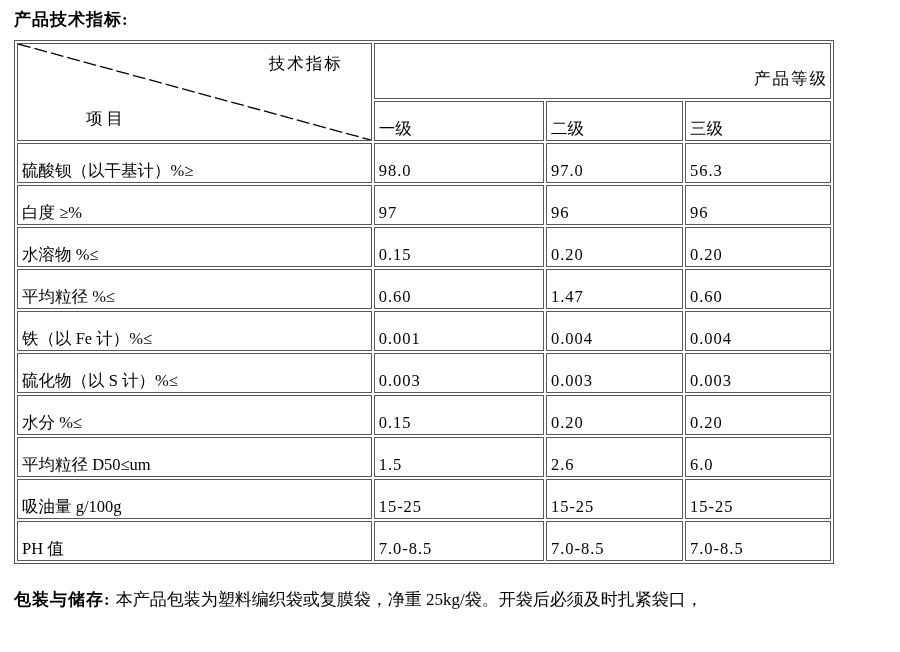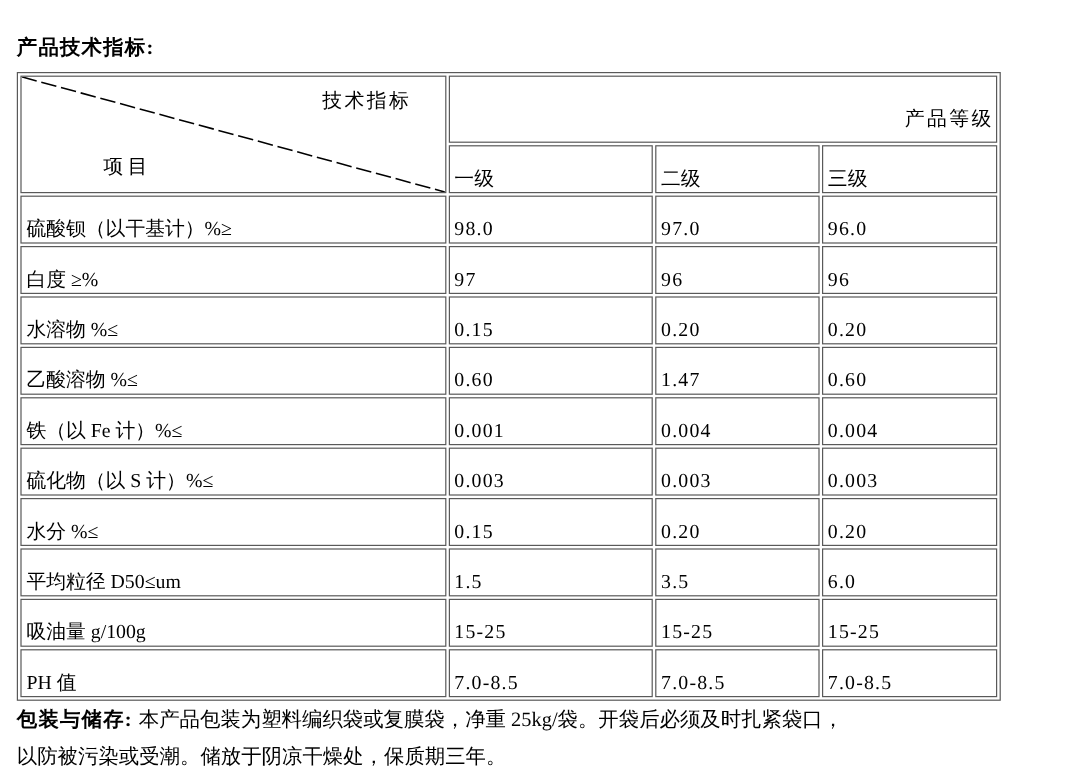--- a/index.html
+++ b/index.html
@@ -10,21 +10,20 @@
     font-family: "Liberation Serif", "DejaVu Serif", serif;
     overflow: hidden;
   }
   .page { padding: 8px 0 0 14px; }
 
   .doc-title {
     font-size: 17px;
     font-weight: bold;
     letter-spacing: 1px;
     margin-bottom: 9px;
-    margin-top: 20px;
   }
 
   table.spec-table {
     border-collapse: separate;
     border-spacing: 2px;
     table-layout: fixed;
     width: 820px;
     border: 1px solid #595959;
     background: #ffffff;
   }
@@ -53,20 +52,21 @@
   .corner-bottom-label {
     position: absolute; bottom: 10px; left: 68px;
     font-size: 16.5px; letter-spacing: 4px; text-align: center;
   }
 
   td.grade-header { text-align: right; letter-spacing: 2px; }
 
   .val { letter-spacing: 1px; }
 
   .footer-para {
+    margin-top: 20px;
     font-size: 17px;
     line-height: 31px;
     width: 860px;
   }
   .footer-para strong { margin-right: 5px; letter-spacing: 1px; }
 </style>
 </head>
 <body>
 
 <div class="page">
@@ -94,36 +94,36 @@
       <tr>
         <td class="h-sub">一级</td>
         <td class="h-sub">二级</td>
         <td class="h-sub">三级</td>
       </tr>
 
       <tr>
         <td class="h-row">硫酸钡（以干基计）%≥</td>
         <td class="h-row val">98.0</td>
         <td class="h-row val">97.0</td>
-        <td class="h-row val">96.0</td>
+        <td class="h-row val">56.3</td>
       </tr>
       <tr>
         <td class="h-row">白度 ≥%</td>
         <td class="h-row val">97</td>
         <td class="h-row val">96</td>
         <td class="h-row val">96</td>
       </tr>
       <tr>
         <td class="h-row">水溶物 %≤</td>
         <td class="h-row val">0.15</td>
         <td class="h-row val">0.20</td>
         <td class="h-row val">0.20</td>
       </tr>
       <tr>
-        <td class="h-row">乙酸溶物 %≤</td>
+        <td class="h-row">平均粒径 %≤</td>
         <td class="h-row val">0.60</td>
         <td class="h-row val">1.47</td>
         <td class="h-row val">0.60</td>
       </tr>
       <tr>
         <td class="h-row">铁（以 Fe 计）%≤</td>
         <td class="h-row val">0.001</td>
         <td class="h-row val">0.004</td>
         <td class="h-row val">0.004</td>
       </tr>
@@ -135,36 +135,35 @@
       </tr>
       <tr>
         <td class="h-row">水分 %≤</td>
         <td class="h-row val">0.15</td>
         <td class="h-row val">0.20</td>
         <td class="h-row val">0.20</td>
       </tr>
       <tr>
         <td class="h-row">平均粒径 D50≤um</td>
         <td class="h-row val">1.5</td>
-        <td class="h-row val">3.5</td>
+        <td class="h-row val">2.6</td>
         <td class="h-row val">6.0</td>
       </tr>
       <tr>
         <td class="h-row">吸油量 g/100g</td>
         <td class="h-row val">15-25</td>
         <td class="h-row val">15-25</td>
         <td class="h-row val">15-25</td>
       </tr>
       <tr>
         <td class="h-row">PH 值</td>
         <td class="h-row val">7.0-8.5</td>
         <td class="h-row val">7.0-8.5</td>
         <td class="h-row val">7.0-8.5</td>
       </tr>
     </tbody>
   </table>
 
   <p class="footer-para">
     <strong>包装与储存:</strong><span>本产品包装为塑料编织袋或复膜袋，净重 25kg/袋。开袋后必须及时扎紧袋口，</span><br>
-    <span>以防被污染或受潮。储放于阴凉干燥处，保质期三年。</span>
   </p>
 
 </div>
 
 </body></html>

